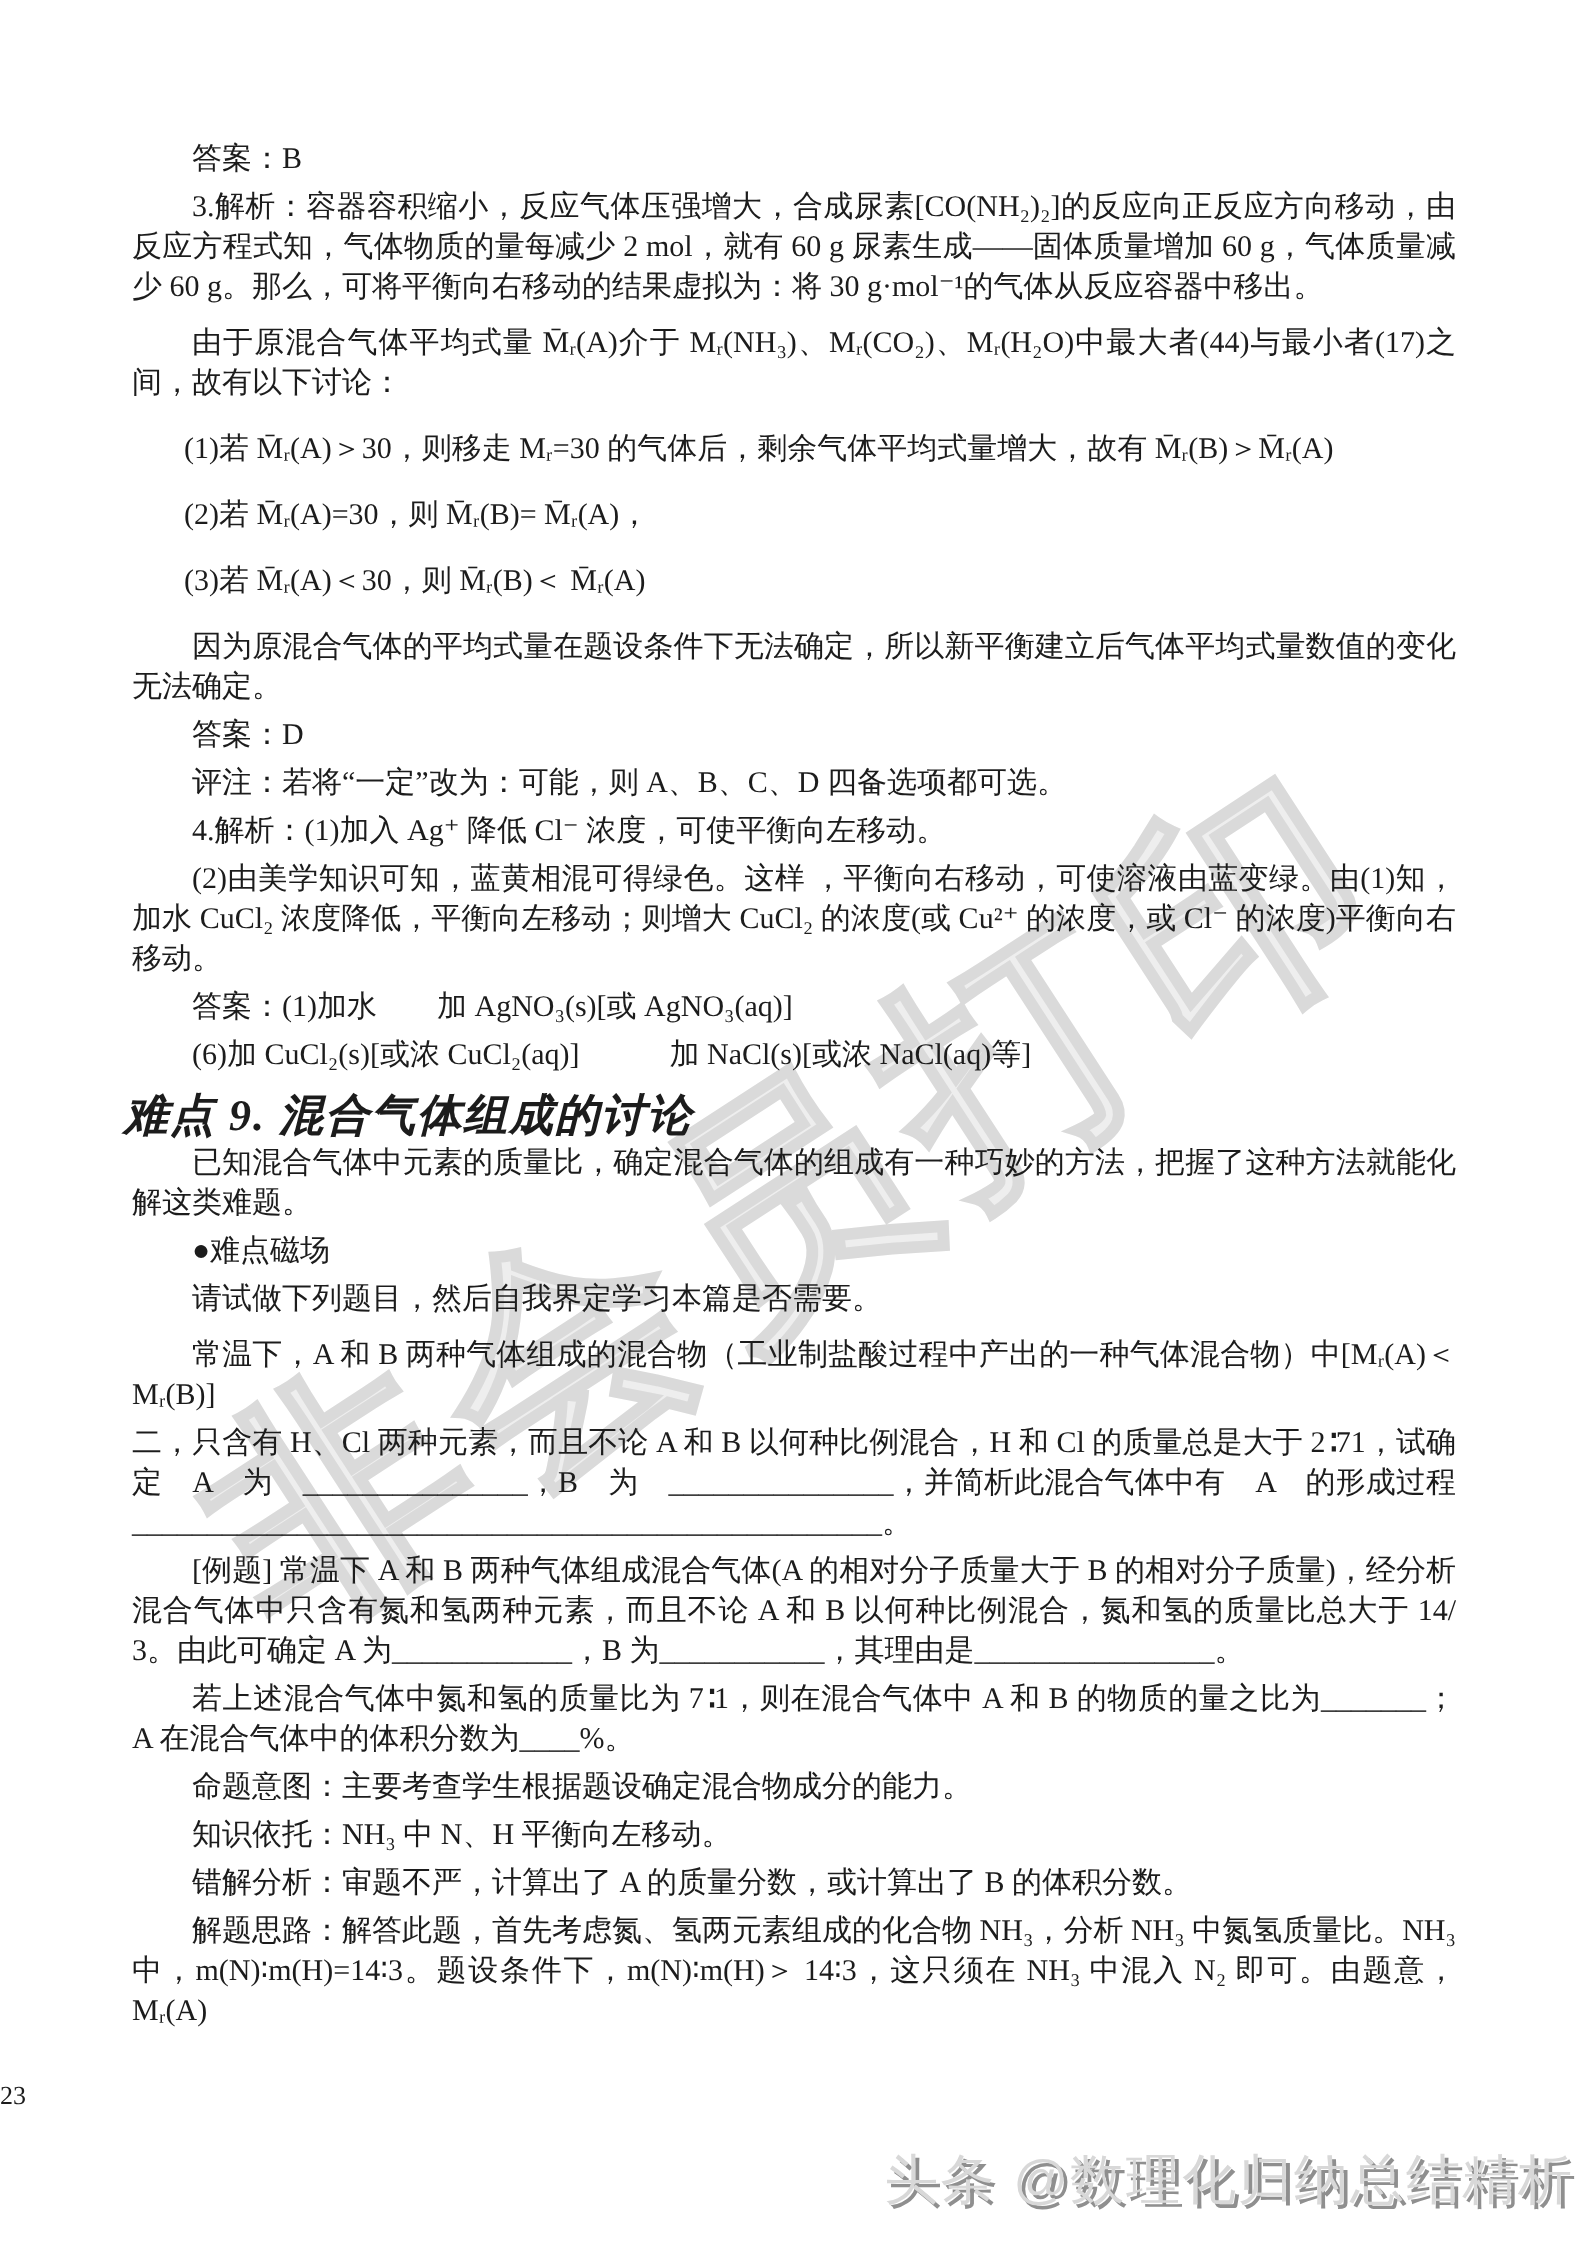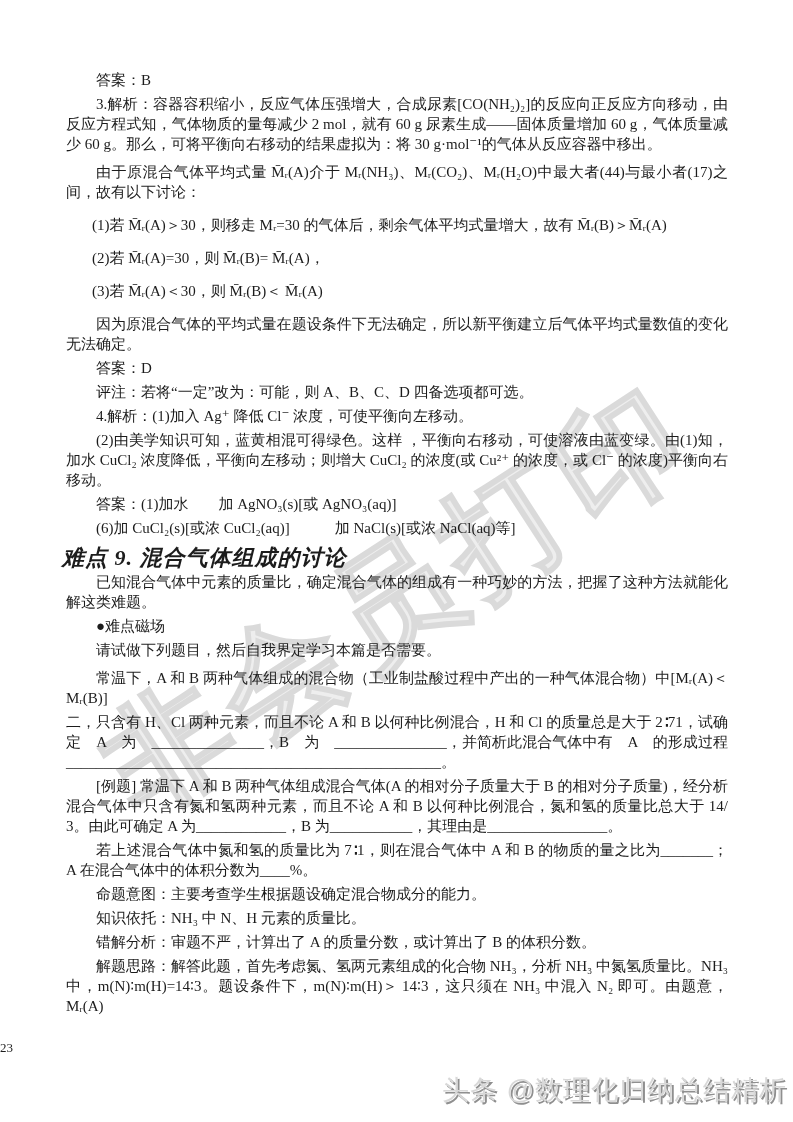--- a/index.html
+++ b/index.html
@@ -94,21 +94,21 @@
     <h2 class="section-heading">难点 9. 混合气体组成的讨论</h2>
 
     <p class="indent">已知混合气体中元素的质量比，确定混合气体的组成有一种巧妙的方法，把握了这种方法就能化解这类难题。</p>
     <p class="indent">●难点磁场</p>
     <p class="indent">请试做下列题目，然后自我界定学习本篇是否需要。</p>
     <p class="indent sp-before">常温下，A 和 B 两种气体组成的混合物（工业制盐酸过程中产出的一种气体混合物）中[Mᵣ(A)＜Mᵣ(B)]</p>
     <p class="noindent blanks">二，只含有 H、Cl 两种元素，而且不论 A 和 B 以何种比例混合，H 和 Cl 的质量总是大于 2∶71，试确定　A　为　_______________，B　为　_______________，并简析此混合气体中有　A　的形成过程__________________________________________________。</p>
     <p class="indent blanks">[例题] 常温下 A 和 B 两种气体组成混合气体(A 的相对分子质量大于 B 的相对分子质量)，经分析混合气体中只含有氮和氢两种元素，而且不论 A 和 B 以何种比例混合，氮和氢的质量比总大于 14/3。由此可确定 A 为____________，B 为___________，其理由是________________。</p>
     <p class="indent blanks">若上述混合气体中氮和氢的质量比为 7∶1，则在混合气体中 A 和 B 的物质的量之比为_______；A 在混合气体中的体积分数为____%。</p>
     <p class="indent">命题意图：主要考查学生根据题设确定混合物成分的能力。</p>
-    <p class="indent">知识依托：NH₃ 中 N、H 元素的质量比。</p>
+    <p class="indent">知识依托：NH₃ 中 N、H 平衡向左移动。</p>
     <p class="indent">错解分析：审题不严，计算出了 A 的质量分数，或计算出了 B 的体积分数。</p>
     <p class="indent">解题思路：解答此题，首先考虑氮、氢两元素组成的化合物 NH₃，分析 NH₃ 中氮氢质量比。NH₃ 中，m(N)∶m(H)=14∶3。题设条件下，m(N)∶m(H)＞ 14∶3，这只须在 NH₃ 中混入 N₂ 即可。由题意，Mᵣ(A)</p>
   </main>
 
   <div class="page-number">23</div>
 
   <div class="footer-brand">头条 @数理化归纳总结精析</div>
 
 </div>
 

